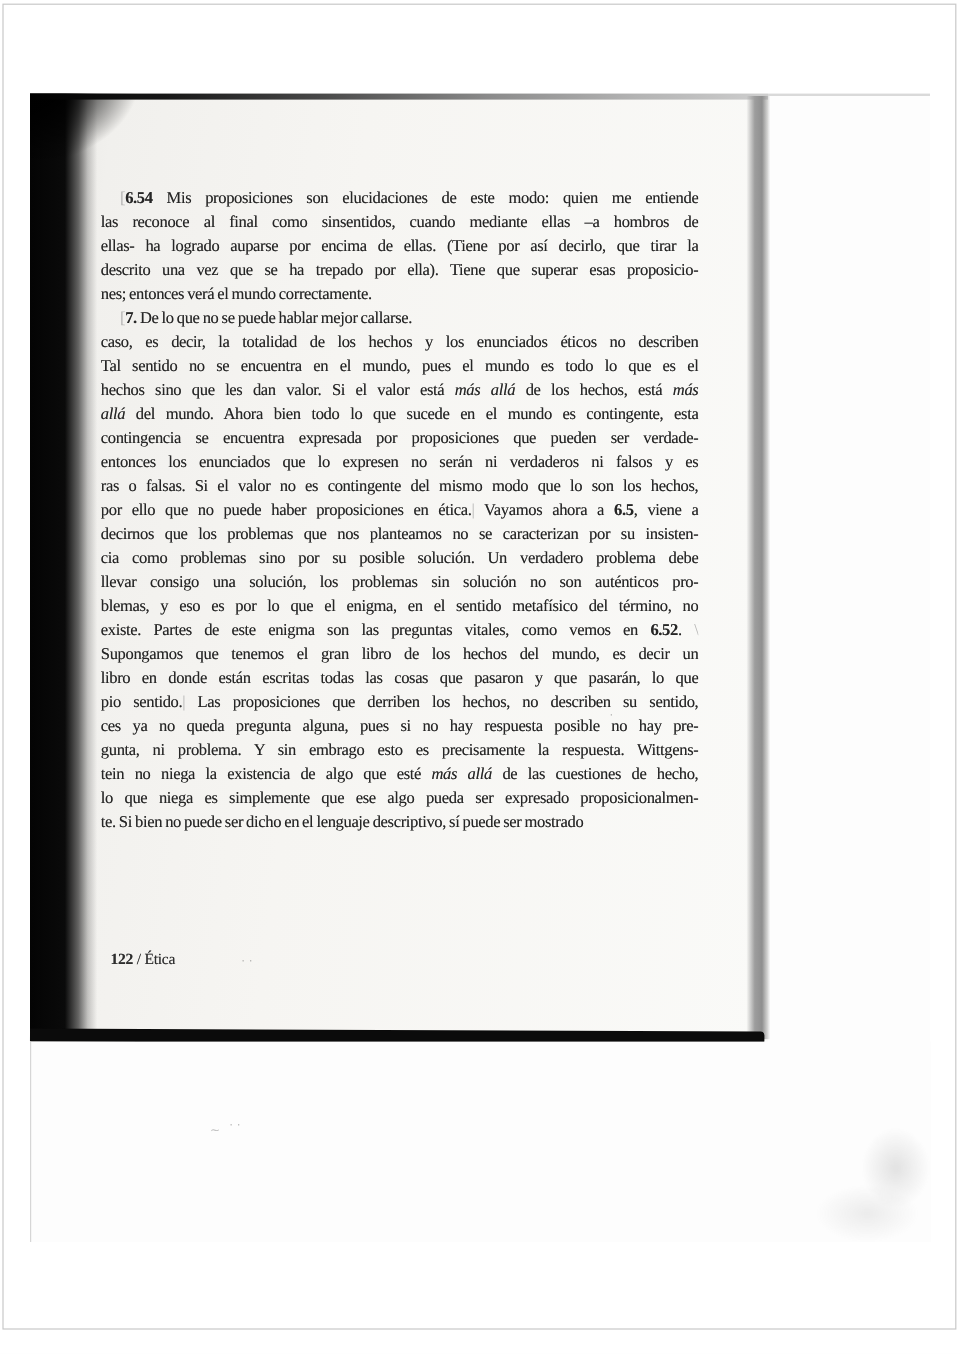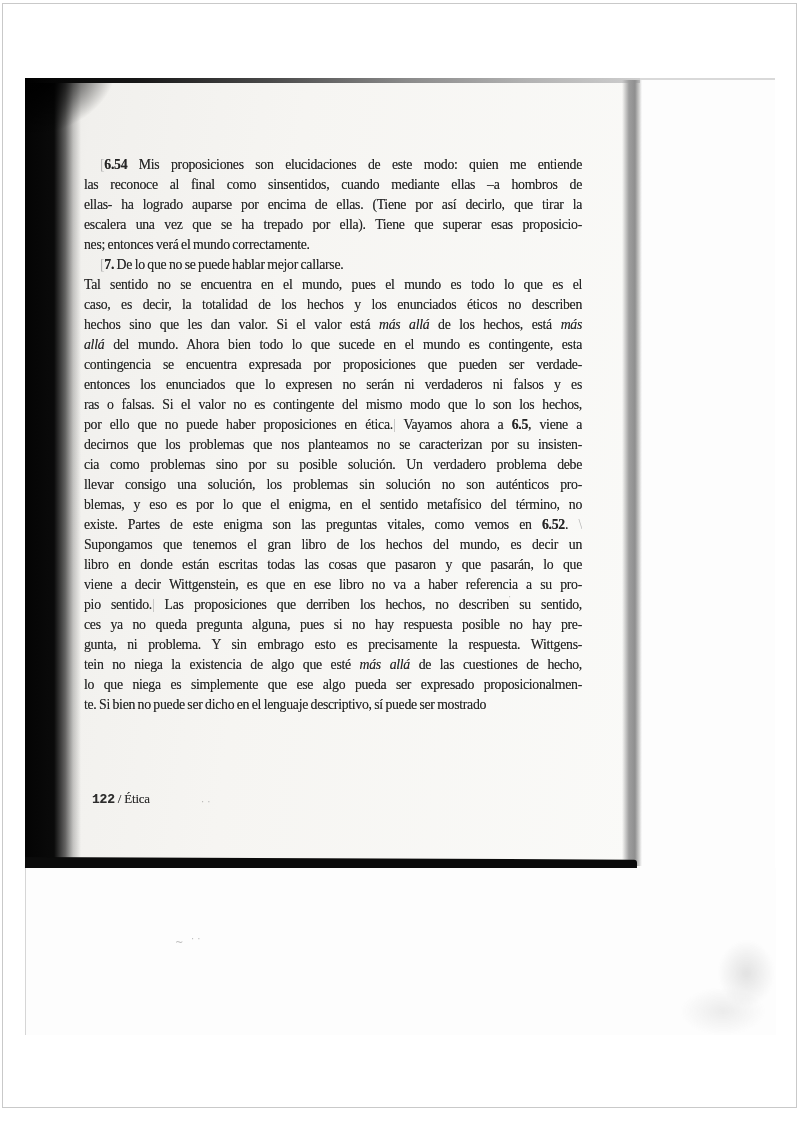--- a/index.html
+++ b/index.html
@@ -28,21 +28,21 @@
          font-size:13.8px;color:#262626;letter-spacing:-.3px;word-spacing:-.6px;
          text-shadow:0 0 .4px rgba(45,45,45,.55);}
   .line{height:20px;line-height:20px;overflow:hidden;text-align:justify;text-align-last:justify;}
   .line.end{text-align-last:left;}
   .line.ind{text-indent:16px;}
   .b{font-weight:700;}
   .i{font-style:italic;font-family:Liberation Serif, serif;}
   .m{color:#9f9f9f;font-weight:400;text-shadow:none;opacity:.75;}
   .footer{position:absolute;left:67px;top:713px;z-index:5;font-size:13px;color:#2d2d2d;
          letter-spacing:-.2px;text-shadow:0 0 .4px rgba(45,45,45,.5);}
-  .footer .pg{font-weight:700;font-family:Liberation Mono, monospace;}
+  .footer .pg{font-weight:700;}
   .footer .sep{margin:0 3px;}
   .pencil{position:absolute;z-index:6;color:rgba(110,110,110,.45);font-size:10px;line-height:10px;
          font-family:"DejaVu Sans",sans-serif;}
 </style>
 </head>
 <body>
 
 <div class="frame">
   <div class="border"></div>
   <div class="scan">
@@ -53,39 +53,38 @@
     <div class="top-edge-ext"></div>
     <div class="right-edge"></div>
     <div class="bottom-bar"></div>
     <div class="below"></div>
     <div class="mottle"></div>
 
     <div class="text-block">
         <div class="line ind"><span class="m">[</span><span class="b">6.54</span><span> Mis proposiciones son elucidaciones de este modo: quien me entiende</span></div>
         <div class="line"><span>las reconoce al final como sinsentidos, cuando mediante ellas –a hombros de</span></div>
         <div class="line"><span>ellas- ha logrado auparse por encima de ellas. (Tiene por así decirlo, que tirar la</span></div>
-        <div class="line"><span>escalera una vez que se ha trepado por ella). Tiene que superar esas proposicio-</span></div>
+        <div class="line"><span>descrito una vez que se ha trepado por ella). Tiene que superar esas proposicio-</span></div>
         <div class="line end"><span>nes; entonces verá el mundo correctamente.</span></div>
         <div class="line ind end"><span class="m">[</span><span class="b">7.</span><span> De lo que no se puede hablar mejor callarse.</span></div>
+        <div class="line"><span>caso, es decir, la totalidad de los hechos y los enunciados éticos no describen</span></div>
         <div class="line"><span>Tal sentido no se encuentra en el mundo, pues el mundo es todo lo que es el</span></div>
-        <div class="line"><span>caso, es decir, la totalidad de los hechos y los enunciados éticos no describen</span></div>
         <div class="line"><span>hechos sino que les dan valor. Si el valor está </span><span class="i">más allá</span><span> de los hechos, está </span><span class="i">más</span></div>
         <div class="line"><span class="i">allá</span><span> del mundo. Ahora bien todo lo que sucede en el mundo es contingente, esta</span></div>
         <div class="line"><span>contingencia se encuentra expresada por proposiciones que pueden ser verdade-</span></div>
         <div class="line"><span>entonces los enunciados que lo expresen no serán ni verdaderos ni falsos y es</span></div>
         <div class="line"><span>ras o falsas. Si el valor no es contingente del mismo modo que lo son los hechos,</span></div>
         <div class="line"><span>por ello que no puede haber proposiciones en ética.</span><span class="m">|</span><span> Vayamos ahora a </span><span class="b">6.5</span><span>, viene a</span></div>
         <div class="line"><span>decirnos que los problemas que nos planteamos no se caracterizan por su insisten-</span></div>
         <div class="line"><span>cia como problemas sino por su posible solución. Un verdadero problema debe</span></div>
         <div class="line"><span>llevar consigo una solución, los problemas sin solución no son auténticos pro-</span></div>
         <div class="line"><span>blemas, y eso es por lo que el enigma, en el sentido metafísico del término, no</span></div>
         <div class="line"><span>existe. Partes de este enigma son las preguntas vitales, como vemos en </span><span class="b">6.52</span><span>.</span><span class="m"> \</span></div>
         <div class="line"><span>Supongamos que tenemos el gran libro de los hechos del mundo, es decir un</span></div>
         <div class="line"><span>libro en donde están escritas todas las cosas que pasaron y que pasarán, lo que</span></div>
-        <div class="line"><span>viene a decir Wittgenstein, es que en ese libro no va a haber referencia a su pro-</span></div>
         <div class="line"><span>pio sentido.</span><span class="m">|</span><span> Las proposiciones que derriben los hechos, no describen su sentido,</span></div>
         <div class="line"><span>ces ya no queda pregunta alguna, pues si no hay respuesta posible no hay pre-</span></div>
         <div class="line"><span>gunta, ni problema. Y sin embrago esto es precisamente la respuesta. Wittgens-</span></div>
         <div class="line"><span>tein no niega la existencia de algo que esté </span><span class="i">más allá</span><span> de las cuestiones de hecho,</span></div>
         <div class="line"><span>lo que niega es simplemente que ese algo pueda ser expresado proposicionalmen-</span></div>
         <div class="line end"><span>te. Si bien no puede ser dicho en el lenguaje descriptivo, sí puede ser mostrado</span></div>
       </div>
 
     <div class="footer">
       <span class="pg">122</span><span class="sep">/</span><span>Ética</span>

